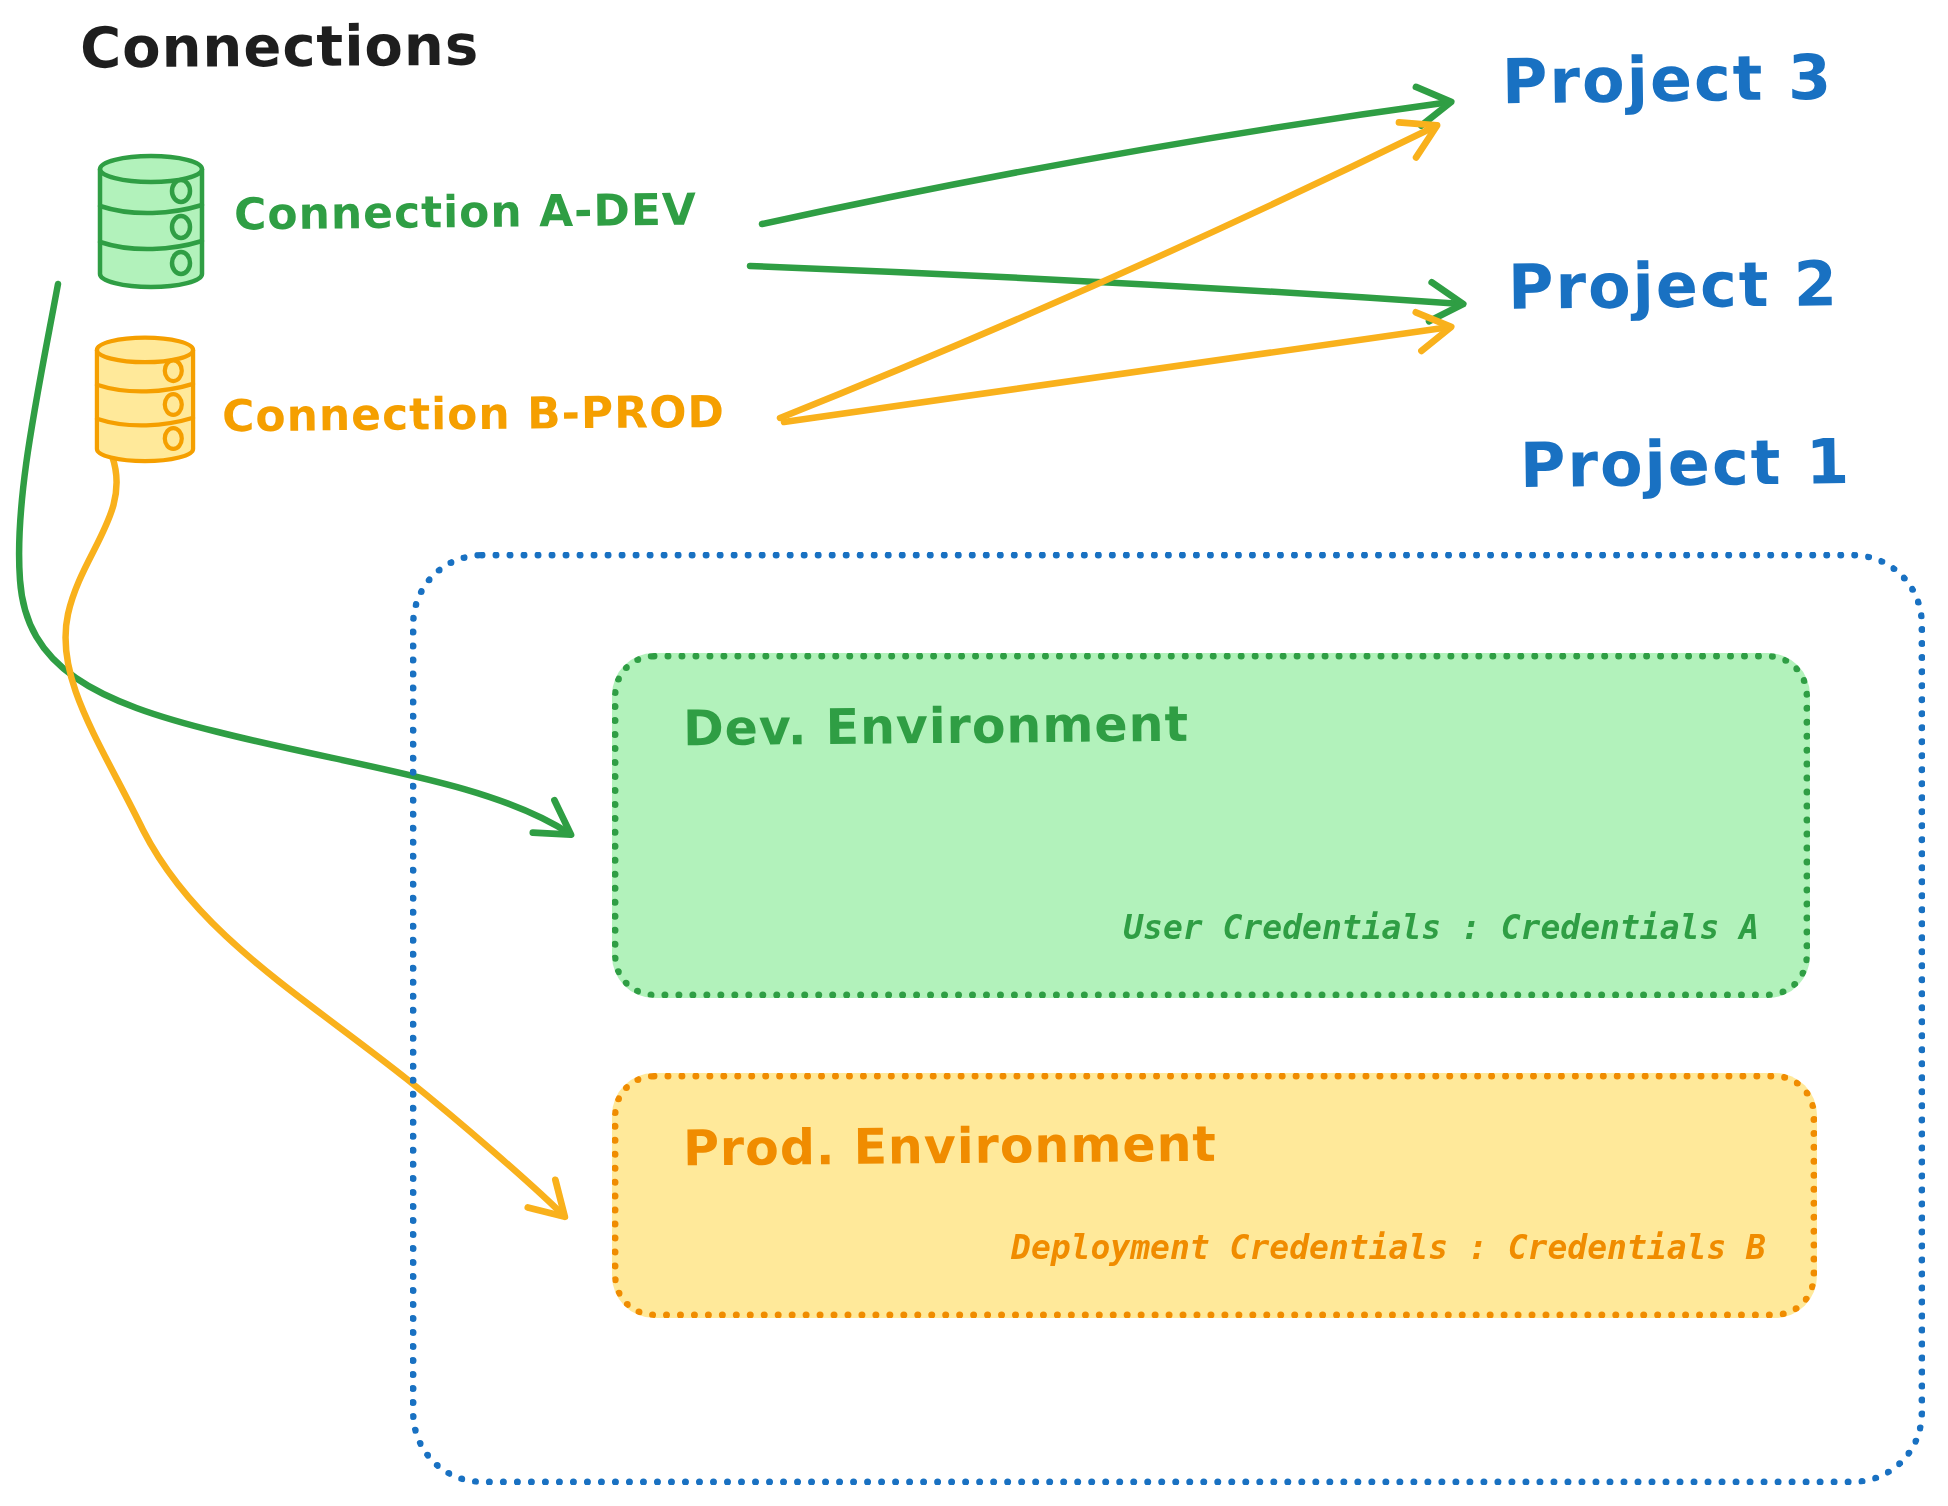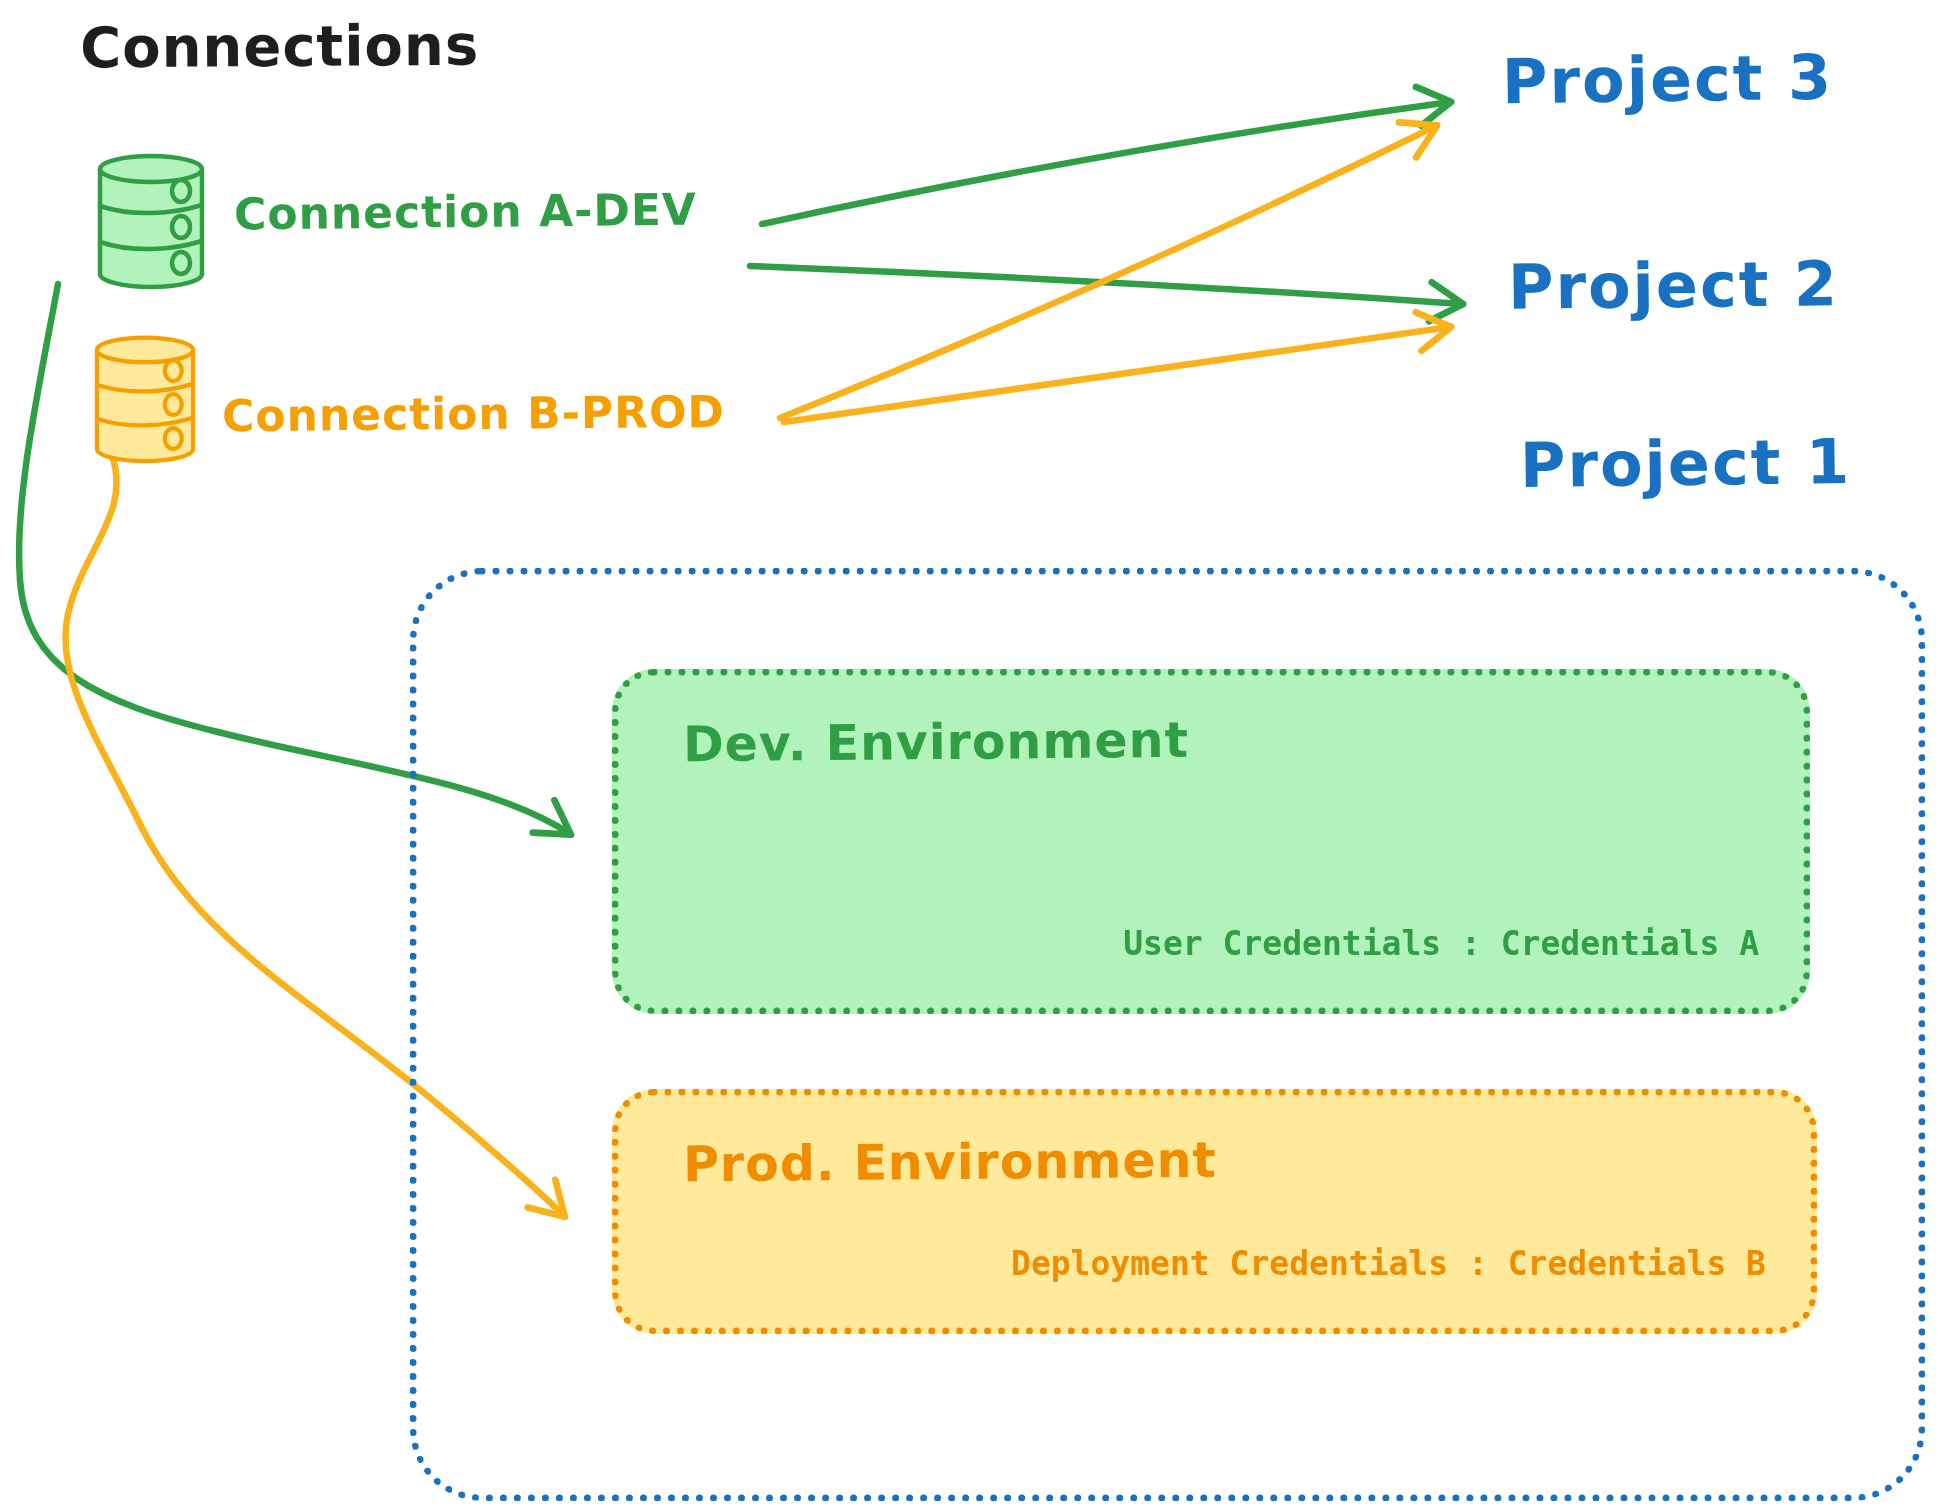--- a/index.html
+++ b/index.html
@@ -17,21 +17,21 @@
     color:var(--black,#1e1e1e);letter-spacing:1px;transform:rotate(-0.4deg);
   }
   .conn-label{font-size:44px;font-weight:700;letter-spacing:1px;}
   .conn-a{left:234px;top:188px;color:var(--green,#2f9e44);transform:rotate(-0.6deg);}
   .conn-b{left:222px;top:390px;color:var(--orange-label,#f59f00);transform:rotate(-0.5deg);}
   .project{font-size:62px;font-weight:700;color:var(--blue,#1971c2);letter-spacing:2px;}
   .p3{left:1502px;top:46px;transform:rotate(-0.8deg);}
   .p2{left:1508px;top:252px;transform:rotate(-0.6deg);}
   .p1{left:1520px;top:430px;transform:rotate(-0.7deg);}
 
-  .box{position:absolute;box-sizing:border-box;margin-top:16px;}
+  .box{position:absolute;box-sizing:border-box;}
   .project1-box{
     left:410px;top:552px;width:1515px;height:933px;
     border:7px dotted var(--blue,#1971c2);
     border-radius:72px;background:transparent;
   }
   .env-box{border-radius:42px;}
   .dev-box{
     left:612px;top:653px;width:1198px;height:345px;
     background:var(--green-fill,#b2f2bb);
     border:7px dotted var(--green,#2f9e44);
@@ -44,21 +44,21 @@
   .env-title{
     position:absolute;left:64px;top:38px;
     font-size:49px;font-weight:700;letter-spacing:1px;white-space:nowrap;
     transform:rotate(-0.5deg);
   }
   .dev-box .env-title{color:var(--green,#2f9e44);}
   .prod-box .env-title{color:var(--orange,#f08c00);}
   .env-cred{
     position:absolute;right:44px;bottom:44px;
     font-family:"DejaVu Sans Mono","Liberation Mono",monospace;
-    font-size:33px;font-weight:700;white-space:nowrap;
+    font-size:33px;font-weight:700;white-space:nowrap;font-style:italic;
   }
   .dev-box .env-cred{color:var(--green,#2f9e44);}
   .prod-box .env-cred{color:var(--orange,#f08c00);}
 
   svg.edges{position:absolute;left:0;top:0;}
   .edge{fill:none;stroke-width:6.5;stroke-linecap:round;}
   .edge.green{stroke:var(--green,#2f9e44);}
   .edge.yellow{stroke:var(--orange-arrow,#f9b11c);}
   .head{fill:none;stroke-width:1.1;stroke-linecap:round;stroke-linejoin:round;}
   .head.green{stroke:var(--green,#2f9e44);}

